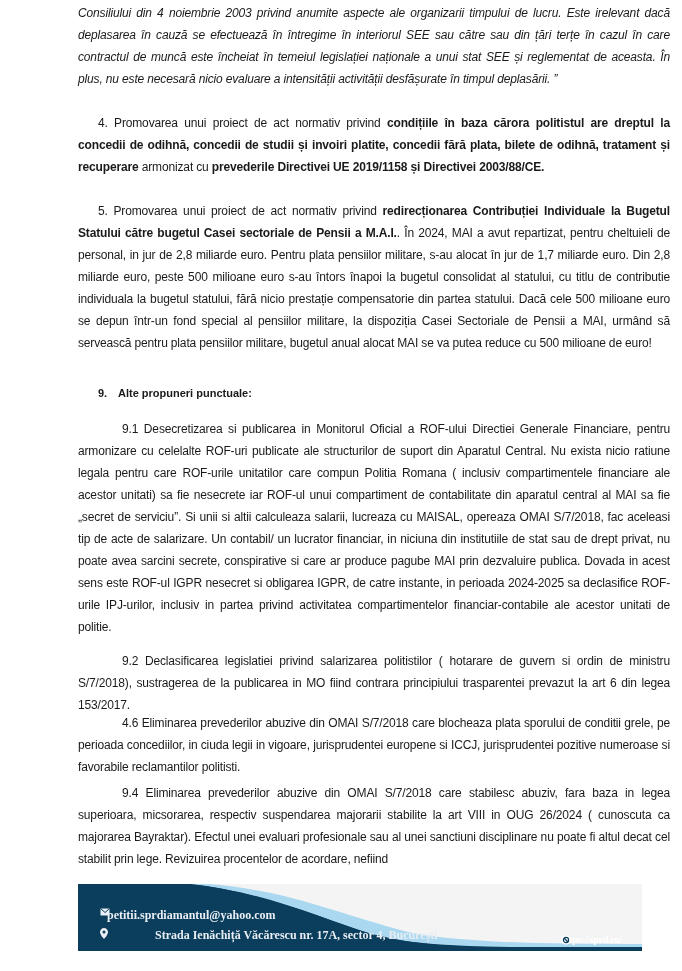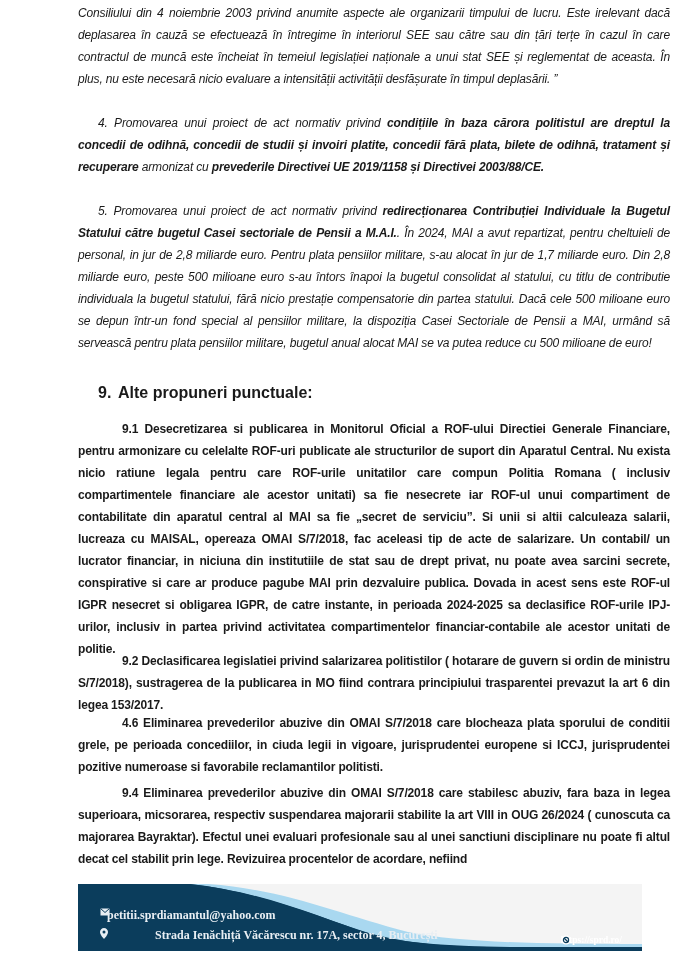--- a/index.html
+++ b/index.html
@@ -1,25 +1,25 @@
 <!DOCTYPE html>
 <html><head>
 <meta charset="utf-8">
 <style>
   html, body { margin: 0; padding: 0; background: #ffffff; }
   body { width: 682px; height: 971px; position: relative; overflow: hidden;
          font-family: "Liberation Sans", "DejaVu Sans", sans-serif; color: #1a1a1a; }
   .page { position: absolute; left: 78px; top: 0; width: 592px; }
   .p { font-size: 12px; line-height: 22px; text-align: justify; margin: 0; letter-spacing: -0.15px; }
   .italic { font-style: italic; }
-  .num-para { text-indent: 20px; font-style: italic; }
+  .num-para { text-indent: 20px; }
   .b { font-weight: bold; }
-  .heading { position: absolute; left: 20px; font-size: 16px; font-weight: bold; line-height: 22px; }
+  .heading { position: absolute; left: 20px; font-size: 11px; font-weight: bold; line-height: 22px; }
   .heading .n { display: inline-block; width: 20px; }
-  .sub { text-indent: 44px; font-weight: bold; }
+  .sub { text-indent: 44px; }
   .block { position: absolute; left: 0; width: 592px; }
   .footer { position: absolute; left: 78px; top: 884px; width: 564px; height: 67px; overflow: hidden; background: #f4f4f4; }
   .footer svg { position: absolute; left: 0; top: 0; }
   .footer .line { position: absolute; left: 22px; font-family: "Liberation Serif", "DejaVu Serif", serif; font-weight: bold; font-size: 12px; color: #e8eef3; display: flex; align-items: center; gap: 7px; }
   .footer .url { position: absolute; right: 14px; top: 51px; font-family: "Liberation Serif", "DejaVu Serif", serif; font-weight: bold; font-size: 9.5px; color: #ffffff; display: flex; align-items: center; gap: 6px; }
   .ico { display: inline-block; }
 </style>
 </head>
 <body>
 

